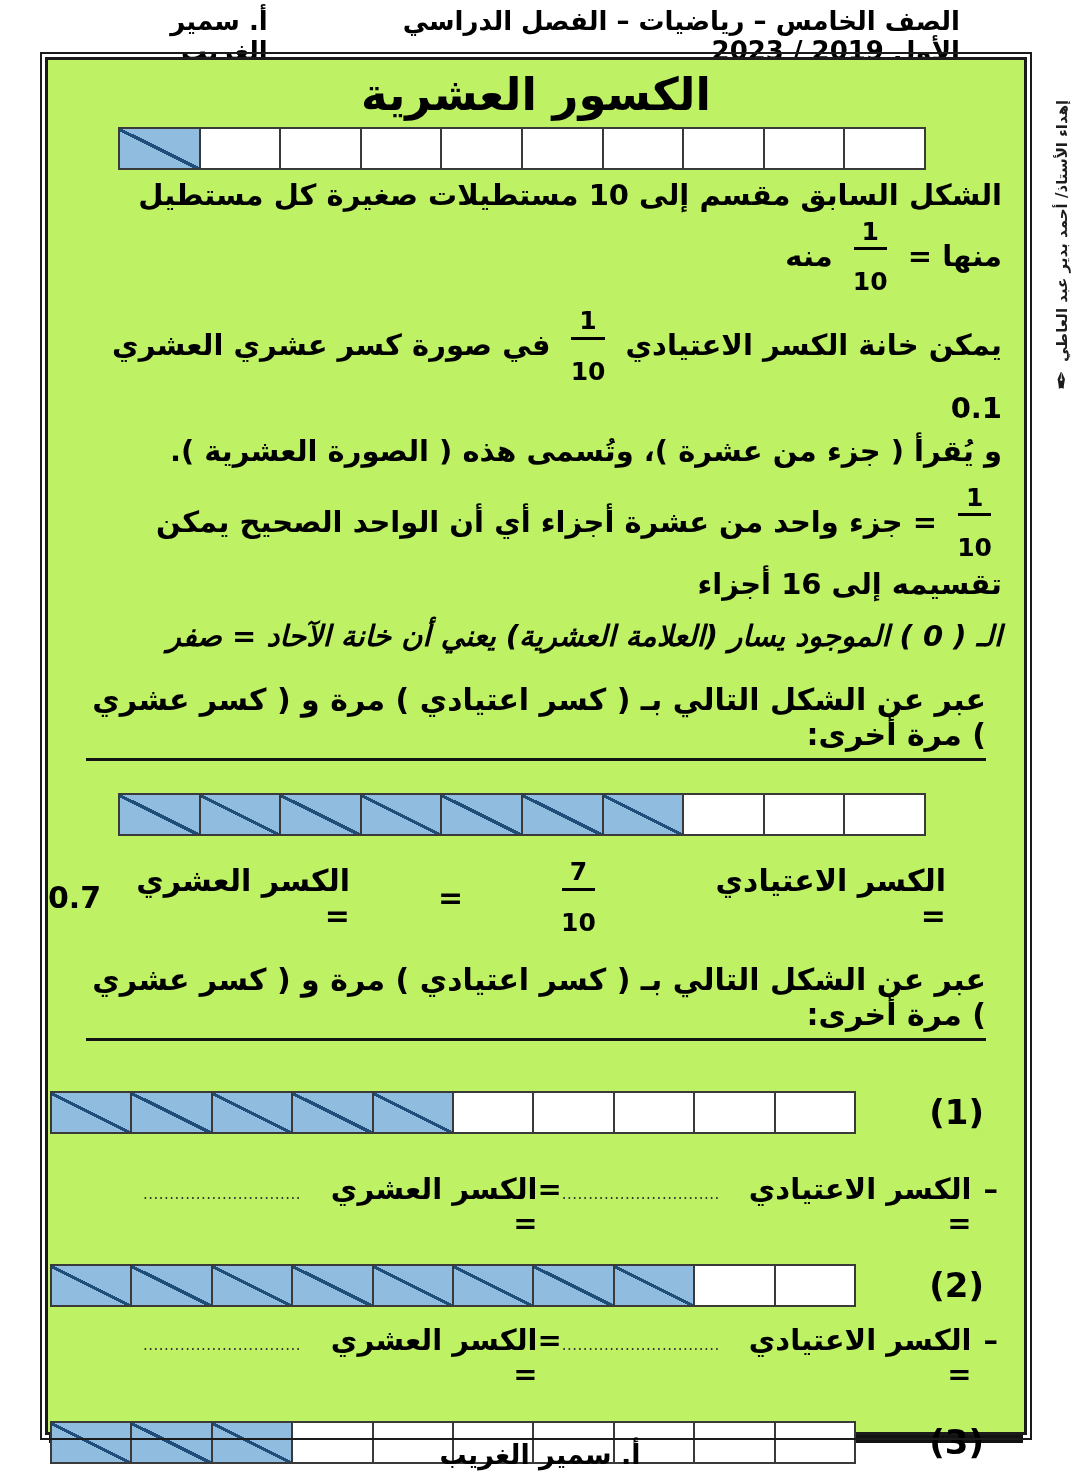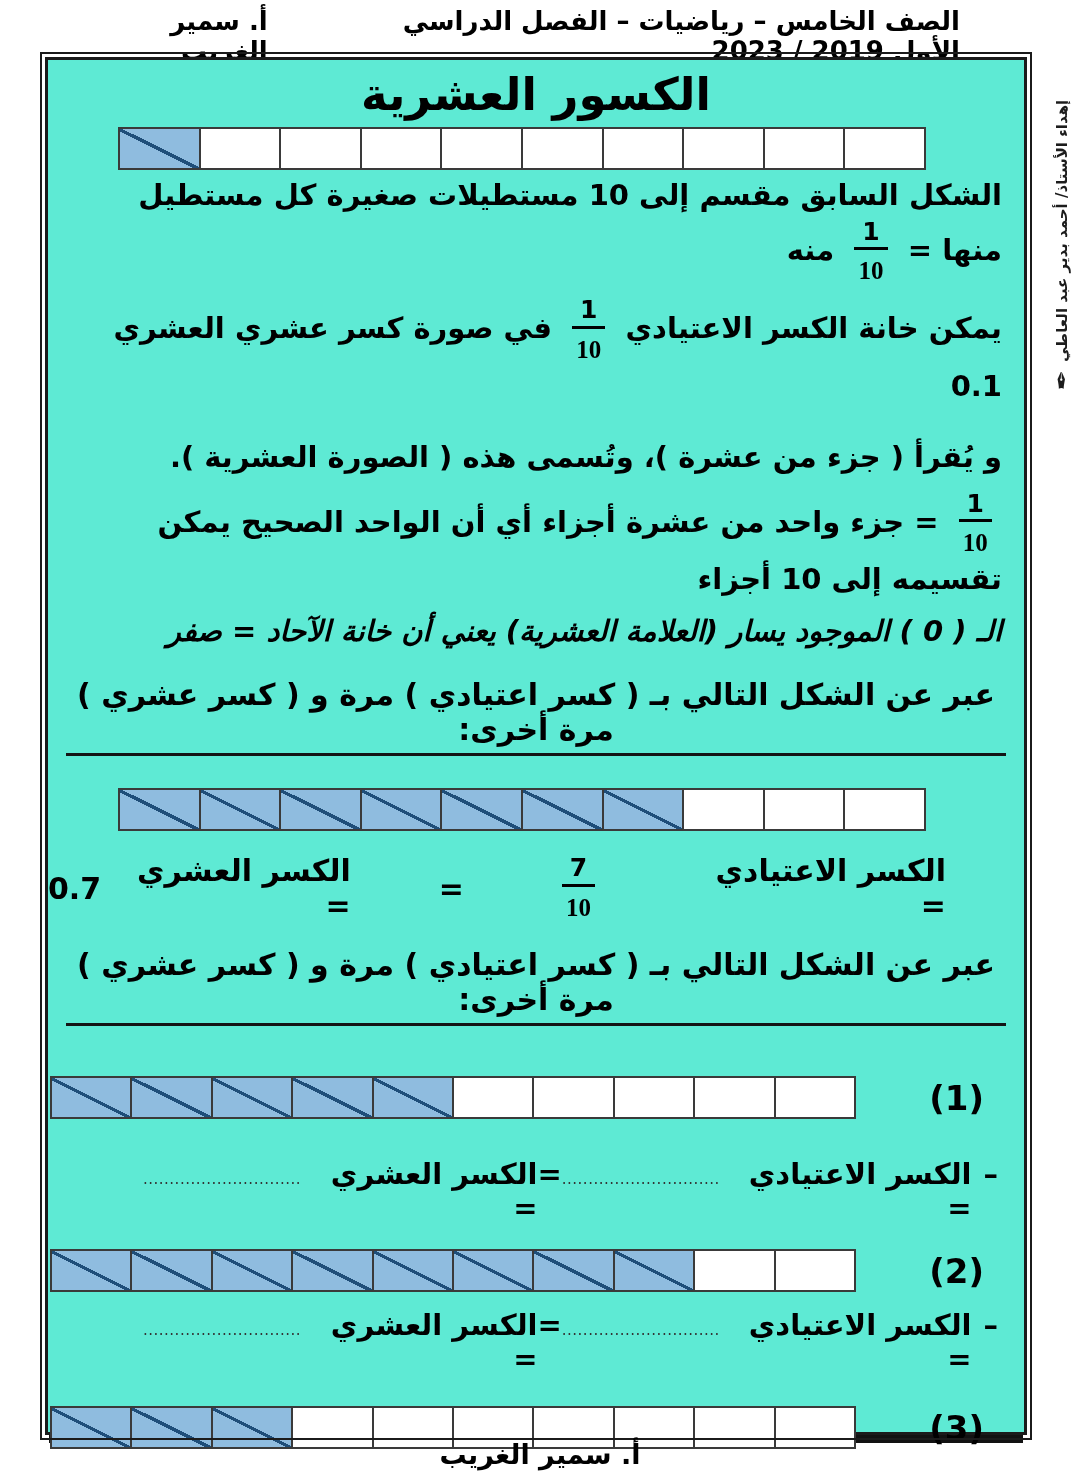--- a/index.html
+++ b/index.html
@@ -22,21 +22,21 @@
   .page-footer {
     position:absolute; bottom:6px; right:60px; left:60px;
     display:flex; justify-content:center; align-items:baseline; gap:60px;
     font-size:27px;
   }
 
   
   .frame {
     position:absolute; top:57px; left:45px;
     width:982px; height:1378px;
-    background:#5eead4;
+    background:#bef264;
     border:3px solid #1b1b1b;
     outline:2px solid #1b1b1b; outline-offset:3px;
     box-shadow:0 12px 0 -4px #121212;
   }
 
   .title {
     text-align:center;
     font-size:45px;
     margin:8px 0 6px;
   }
@@ -70,23 +70,23 @@
     display:inline-flex;
     flex-direction:column;
     align-items:center;
     vertical-align:middle;
     direction:ltr;
     line-height:1.15;
     font-size:25px;
     margin:0 10px;
   }
   .frac .num { border-bottom:3px solid #000; padding:0 8px 1px; }
-  .frac .den { padding-top:7px;font-family:Liberation Serif, serif; }
-
-  .prompt-line { margin:24px 18px 0; text-align:center; }
+  .frac .den { padding-top:18px; }
+
+  .prompt-line { margin:24px 38px 0; text-align:right; }
   .prompt-line .underline {
     display:inline-block;
     font-size:30px;
     border-bottom:3px solid #141414;
     padding-bottom:6px;
   }
 
   
   .example-answer {
     display:flex; align-items:center;
@@ -115,21 +115,21 @@
     font-size:15px;
     font-weight:normal;
     color:#333;
     letter-spacing:0.5px;
   }
 
   
   .m-bar-intro   { margin-top:2px; }
   .m-line1 { margin-top:4px; }
   .m-line2 { margin-top:10px; }
-  .m-line3 { margin-top:28px; }
+  .m-line3 { margin-top:0; }
   .m-line4 { margin-top:10px; }
   .m-line5 { margin-top:8px;font-style:italic; }
   .m-bar-example { margin-top:32px; }
   .m-ex1  { margin-top:50px; }
   .m-ans1 { margin-top:38px; }
   .m-ex2  { margin-top:24px; }
   .m-ans2 { margin-top:16px; }
   .m-ex3  { margin-top:30px; }
 
   
@@ -189,21 +189,21 @@
     <span>0.1</span>
   </div>
 
   <div class="line m-line3">و يُقرأ ( جزء من عشرة )، وتُسمى هذه ( الصورة العشرية ).</div>
 
   <div class="line m-line4">
     <span class="frac">
         <span class="num">1</span>
         <span class="den">10</span>
       </span>
-    <span>= جزء واحد من عشرة أجزاء أي أن الواحد الصحيح يمكن تقسيمه إلى 10 أجزاء</span>
+    <span>= جزء واحد من عشرة أجزاء أي أن الواحد الصحيح يمكن تقسيمه إلى 16 أجزاء</span>
   </div>
 
   <div class="line m-line5">الـ ( 0 ) الموجود يسار (العلامة العشرية) يعني أن خانة الآحاد = صفر</div>
 
   <div class="prompt-line">
     <span class="underline">عبر عن الشكل التالي بـ ( كسر اعتيادي ) مرة و ( كسر عشري ) مرة أخرى:</span>
   </div>
 
   <div class="bar bar-pos m-bar-example">
       <div class="cell shaded"></div>

